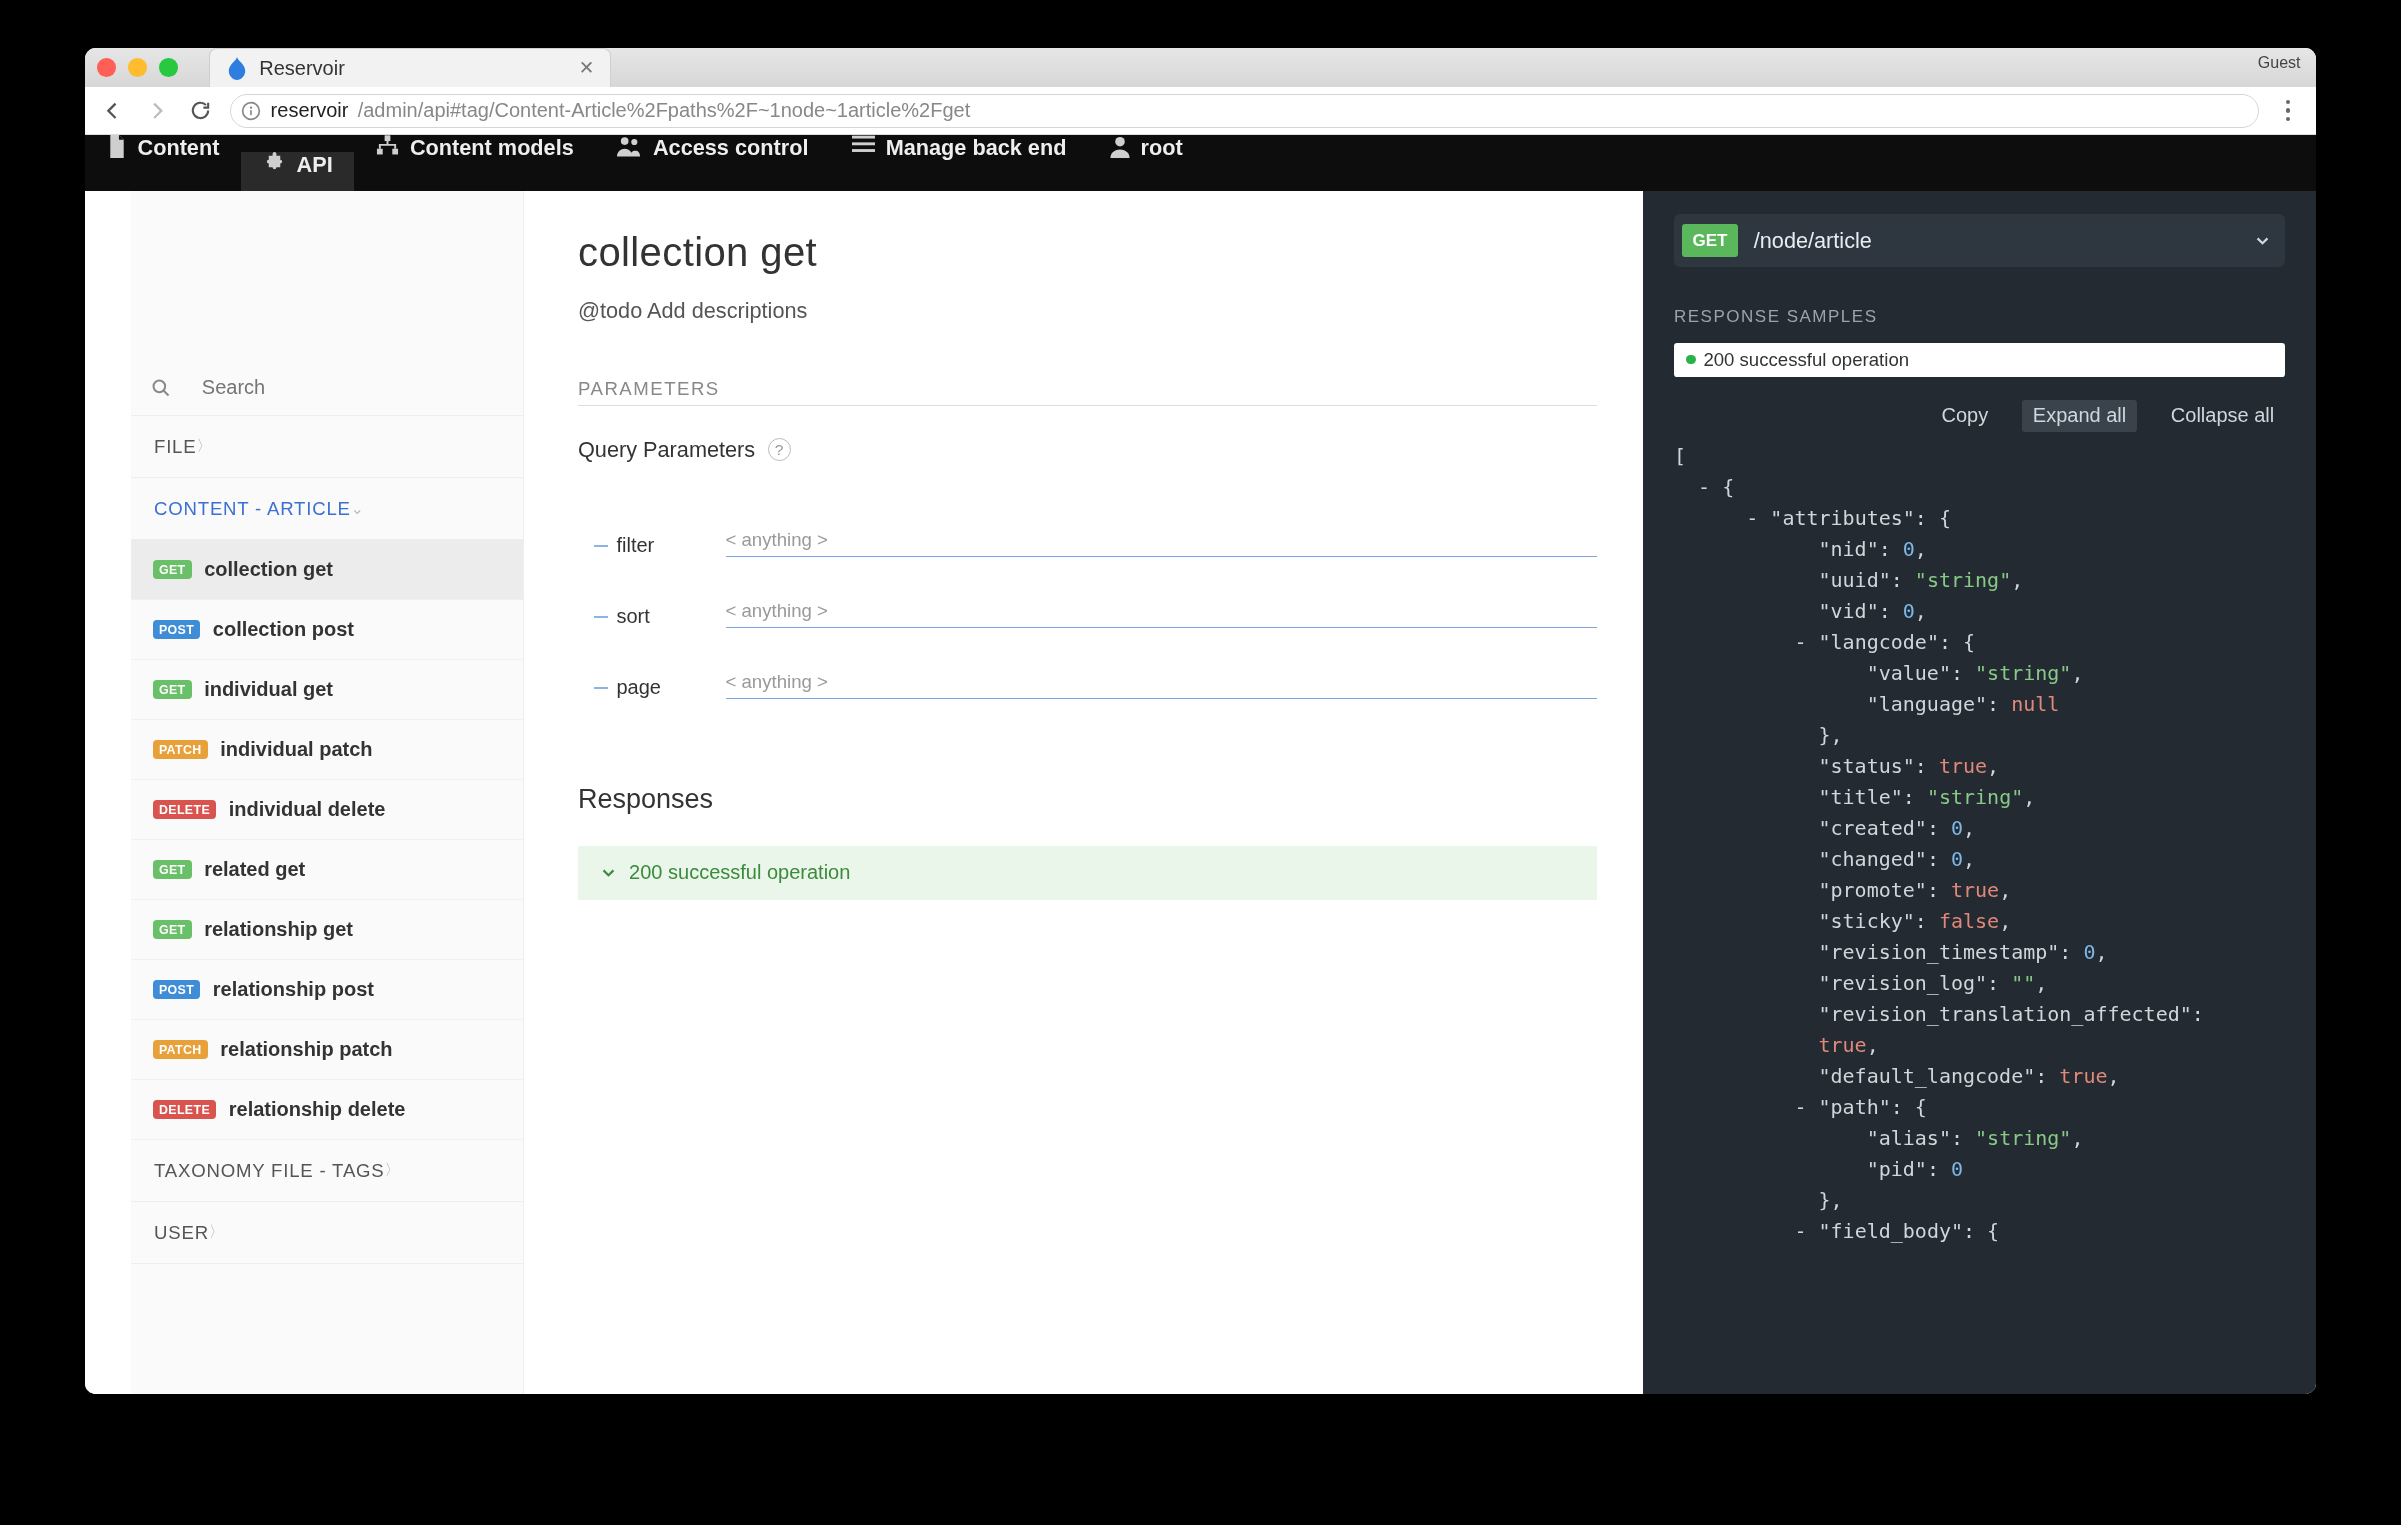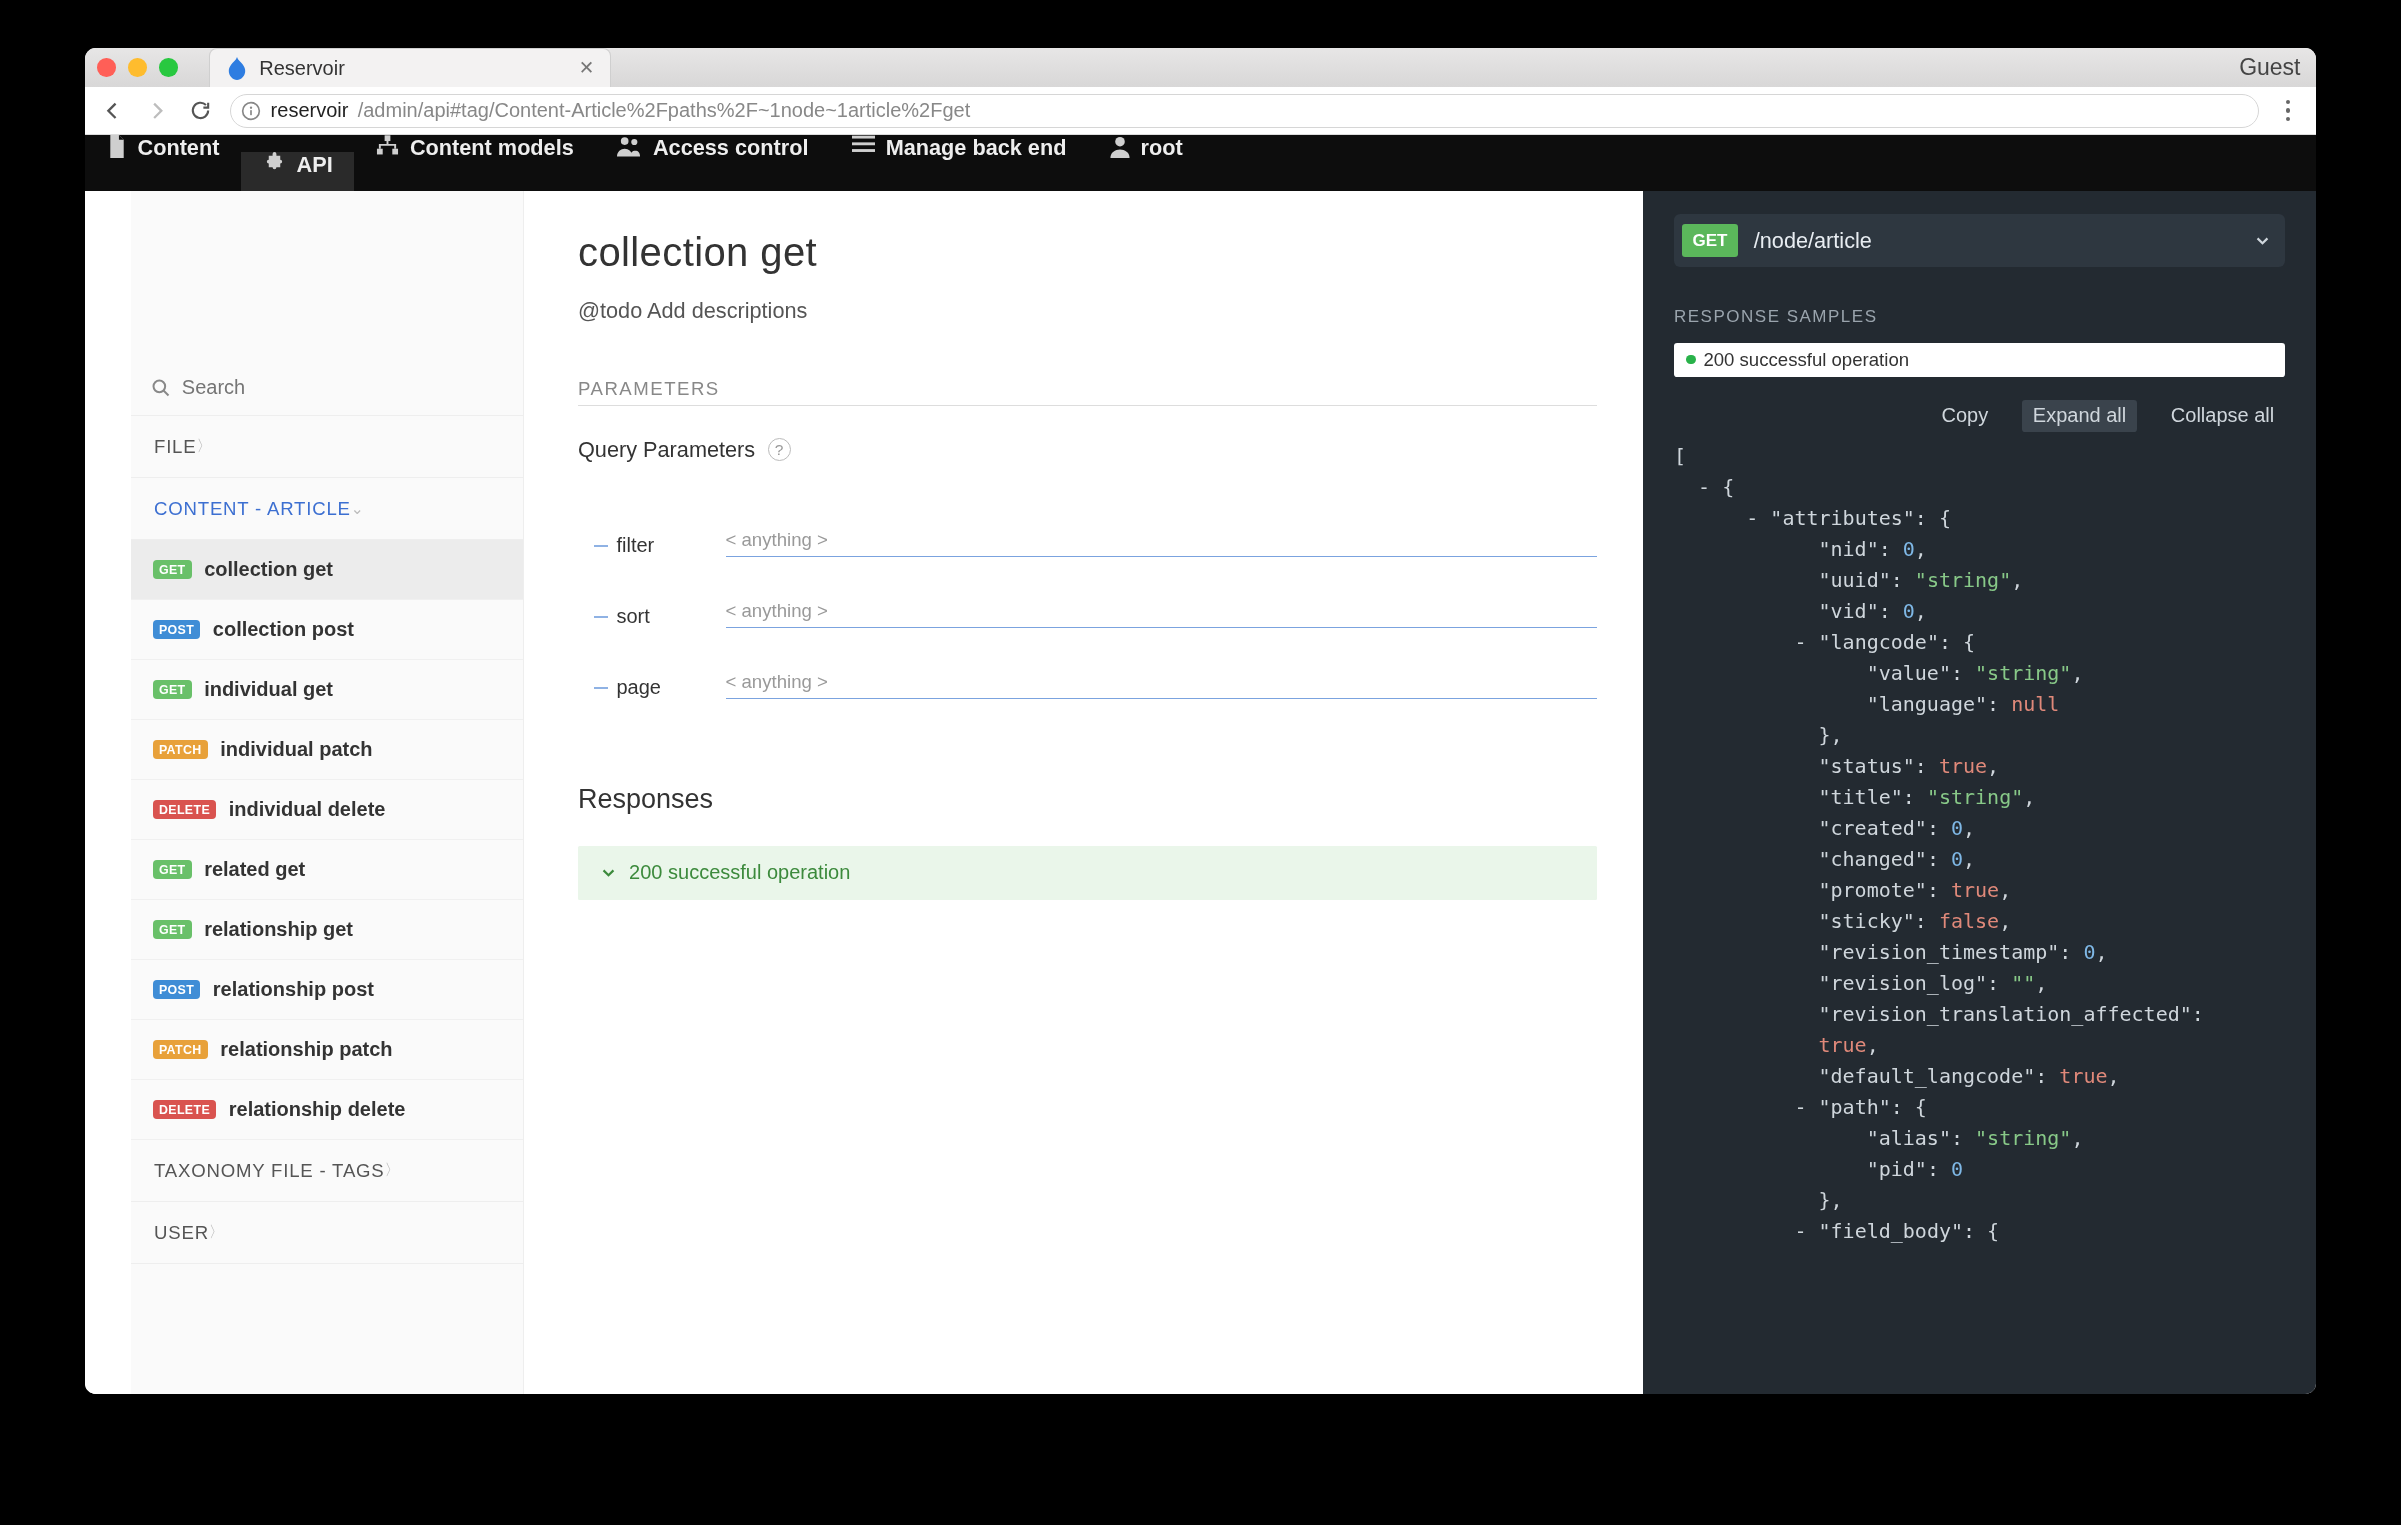--- a/index.html
+++ b/index.html
@@ -8,41 +8,41 @@
 .window { position: absolute; left: 85px; top: 48px; width: 2231px; height: 1346px; background: #fff; border-radius: 10.8px; overflow: hidden; box-shadow: 0 23px 62px rgba(0,0,0,.55); }
 
 .titlebar { height: 39px; background: linear-gradient(#e7e6e6,#d8d7d7); display: flex; align-items: center; padding: 0 12.4px; position: relative; }
 .tl-dots { display: flex; gap: 12.4px; align-items: center; }
 .dot { width: 18.6px; height: 18.6px; border-radius: 50%; }
 .dot.red { background: #ff5f57; } .dot.yellow { background: #febc2e; } .dot.green { background: #28c840; }
 .tab { margin-left: 31px; height: 39px; width: 402px; background: #f3f2f2; border-top-left-radius: 7.7px; border-top-right-radius: 7.7px; display: flex; align-items: center; padding: 0 15.5px; gap: 10.8px; border: 0.8px solid #cfcfcf; border-bottom: none; }
 .tab .favicon { width: 23px; height: 23px; border-radius: 50%; display: inline-flex; align-items: center; justify-content: center; color: #2e7de1; }
 .tab .title { font-size: 20px; color: #333; flex: 1; }
 .tab .close { font-size: 18.6px; color: #777; }
-.guest { position: absolute; right: 15.5px; top: 6.2px; font-size: 23px; color: #444; }
+.guest { position: absolute; right: 15.5px; top: 6.2px; font-size: 16px; color: #444; }
 
 .urlbar { height: 48px; background: #fff; border-bottom: 0.8px solid #dcdcdc; display: flex; align-items: center; padding: 0 14px; gap: 15.5px; }
 .navbtn { width: 28px; height: 28px; display: flex; align-items: center; justify-content: center; color: #555; }
 .navbtn.disabled { color: #bdbdbd; }
 .urlfield { flex: 1; height: 34px; border: 0.8px solid #d6d6d6; border-radius: 31px; display: flex; align-items: center; padding: 0 10.8px; gap: 9.3px; font-size: 20px; color: #333; }
 .urlfield .host { color: #222; }
 .urlfield .path { color: #888; }
 .kebab { width: 28px; height: 28px; display: flex; flex-direction: column; gap: 3.9px; align-items: center; justify-content: center; }
 .kebab span { width: 4.6px; height: 4.6px; background: #666; border-radius: 50%; }
 
 .topnav { height: 56px; background: #0d0d0d; display: flex; align-items: stretch; }
 .tn-item { display: flex; align-items: flex-start; gap: 10.8px; padding: 0 21.7px; color: #eee; font-size: 21.7px; font-weight: 600; cursor: pointer; }
 .tn-item.active { background: #2a2a2a; margin-top: 17px; }
 .tn-item .icon { color: #cfcfcf; display: inline-flex; }
 
 .main { display: flex; height: calc(100% - 39px - 48px - 56px); }
 .leftpad { width: 46px; background: #fff; }
 .sidebar { width: 393px; background: #fafafa; border-right: 0.8px solid #eee; display: flex; flex-direction: column; padding-top: 169px; }
 .searchrow { height: 56px; display: flex; align-items: center; gap: 10.8px; padding: 0 20px; border-bottom: 0.8px solid #eee; color: #777; }
-.searchrow input { border: none; background: transparent; font-size: 20px; color: #555; outline: none; flex: 1; }
+.searchrow input { border: none; background: transparent; font-size: 20px; color: #555; outline: none; flex: 1; margin-left: 20px; }
 .cat { height: 62px; display: flex; align-items: center; justify-content: flex-start; padding: 0 23px; border-bottom: 0.8px solid #eee; font-size: 18.6px; letter-spacing: 0.8px; color: #555; cursor: pointer; }
 .cat.active { color: #3c6fd1; font-weight: 400; }
 .cat .chev { color: #bbb; font-size: 15.5px; }
 .eplist { display: flex; flex-direction: column; }
 .ep { height: 60px; display: flex; align-items: center; gap: 12.4px; padding: 0 21.7px; cursor: pointer; border-bottom: 0.8px solid #f0f0f0; }
 .ep.active { background: #ececec; }
 .tag { display: inline-flex; align-items: center; justify-content: center; border-radius: 3.9px; color: #fff; font-size: 12.4px; font-weight: 700; padding: 2.3px 6.2px; min-width: 39px; letter-spacing: 0.4px; }
 .tag.get { background: #69c069; } .tag.post { background: #3f8dd6; } .tag.patch { background: #e8a13a; } .tag.delete { background: #d9534f; }
 .ep .label { font-size: 20px; color: #333; font-weight: 600; }
 .content { flex: 1; padding: 39px 46px 0 54px; overflow: hidden; }

